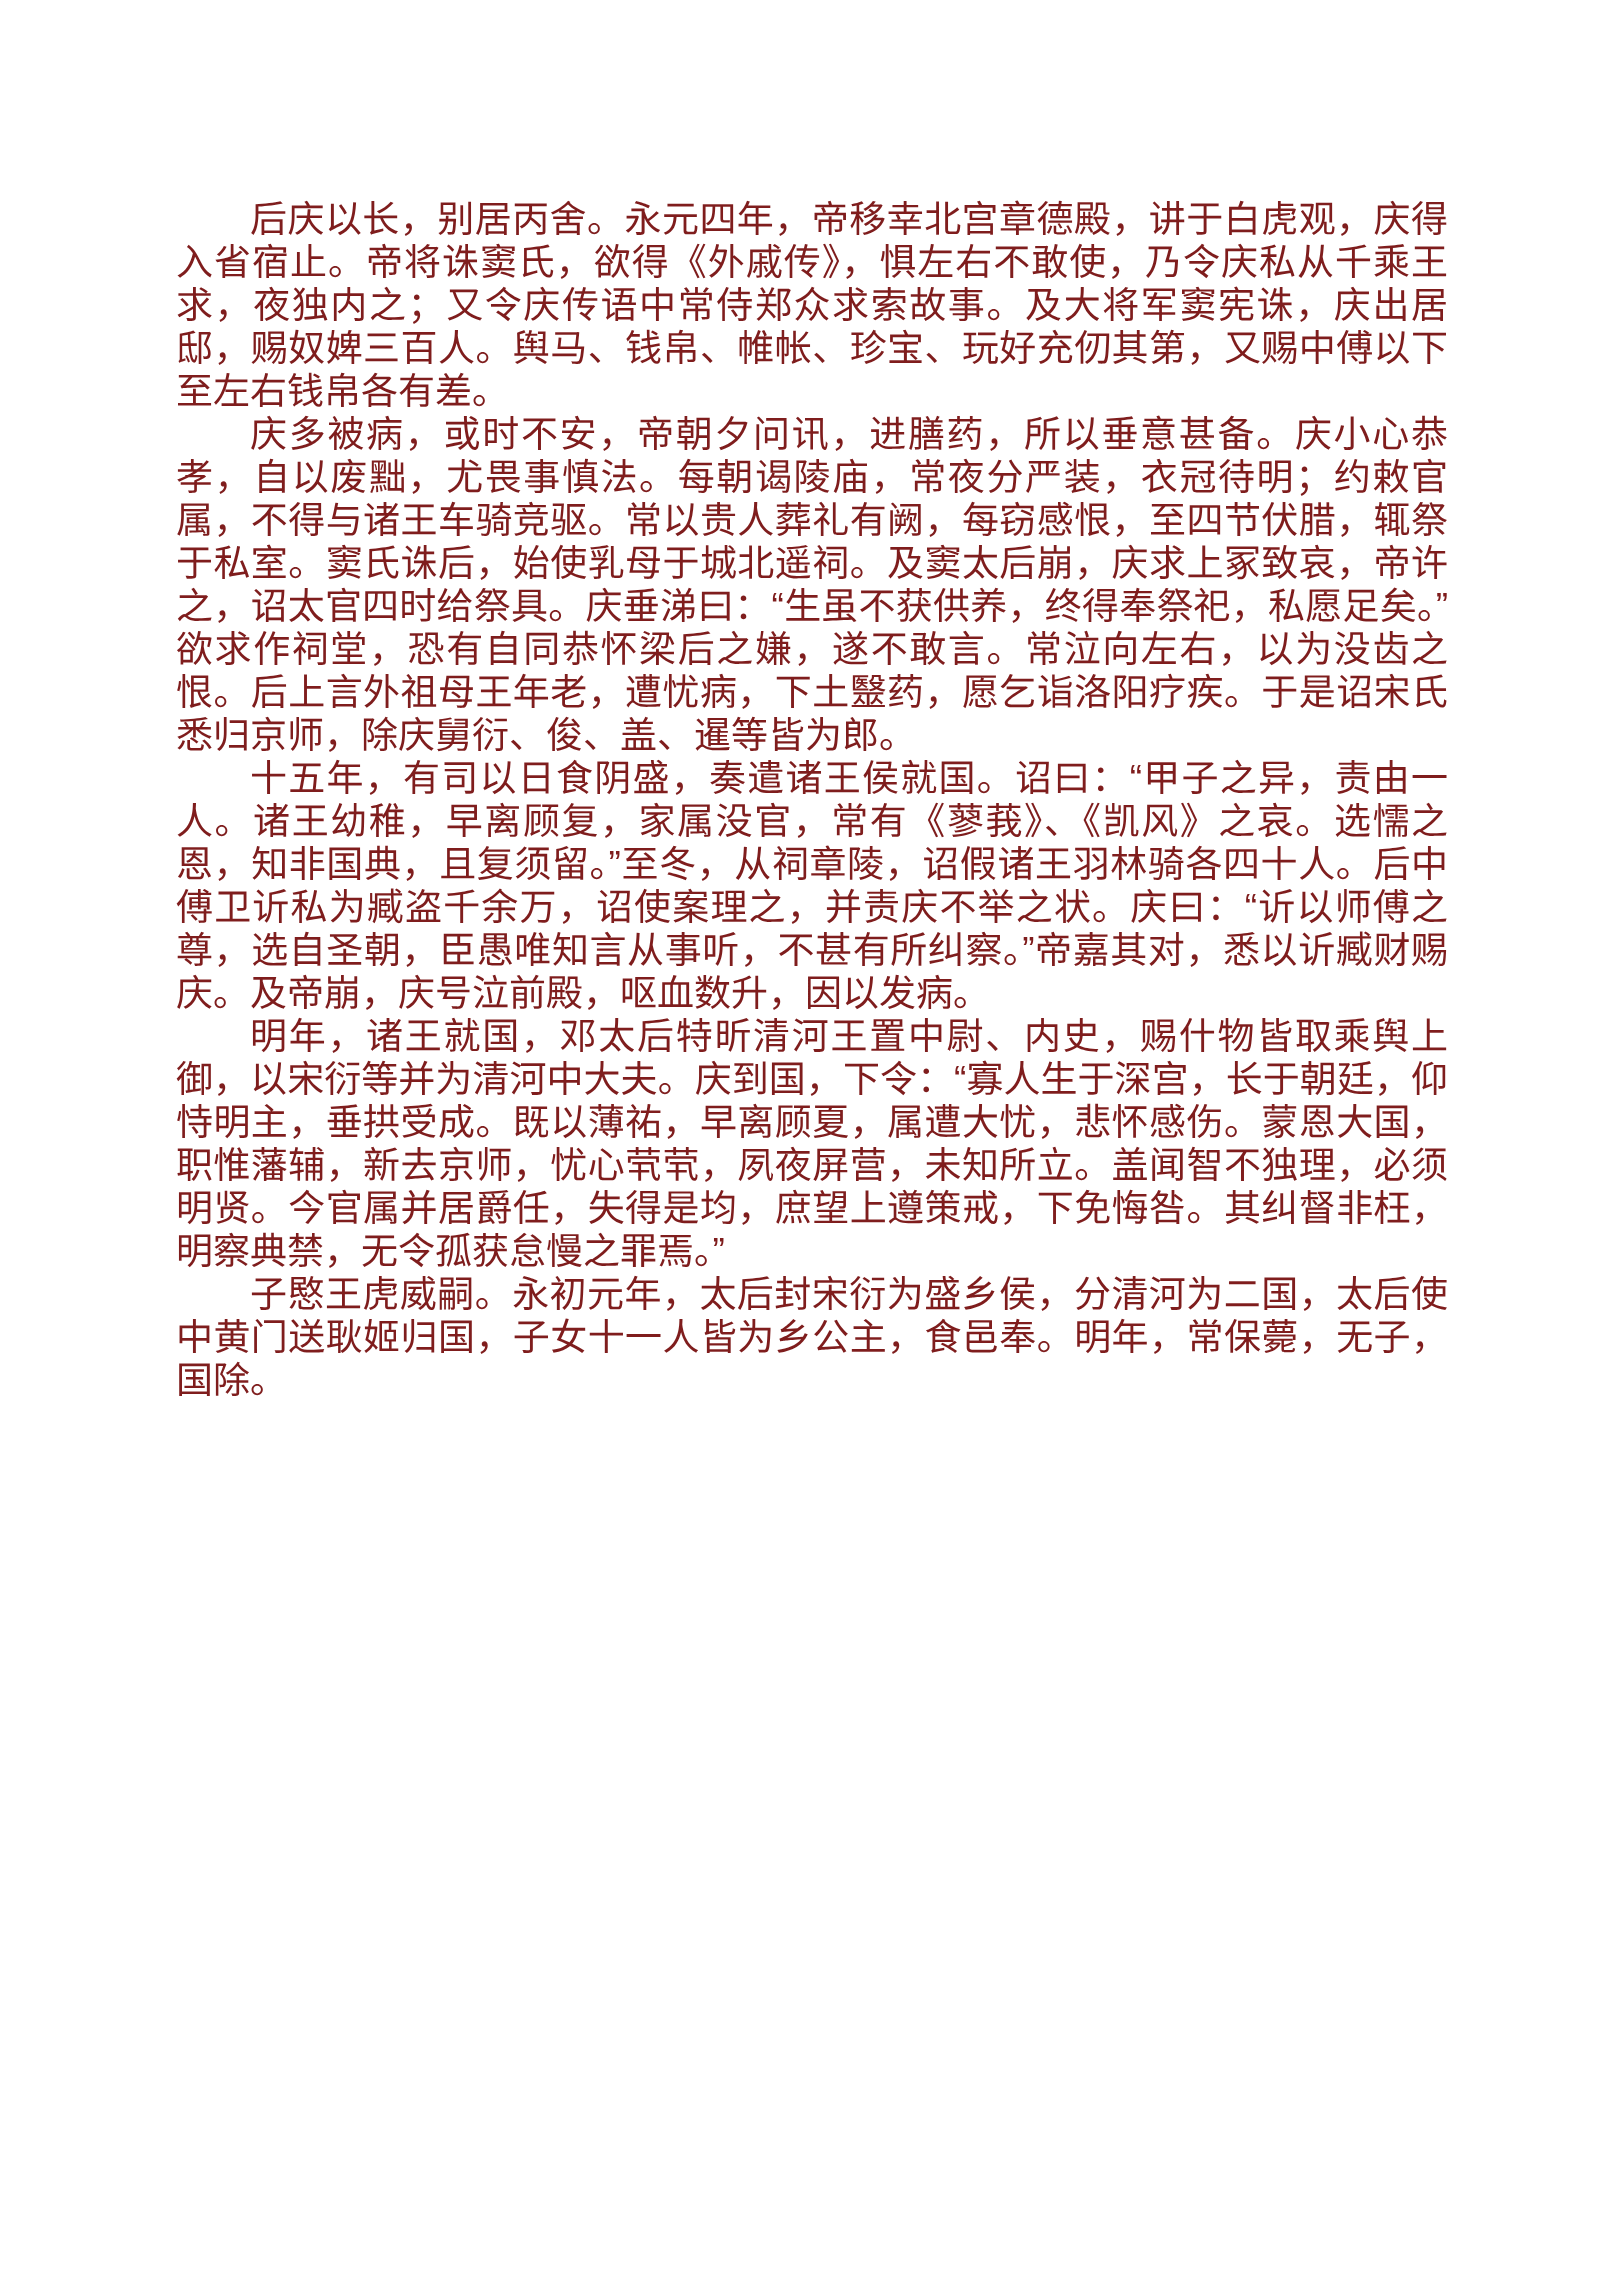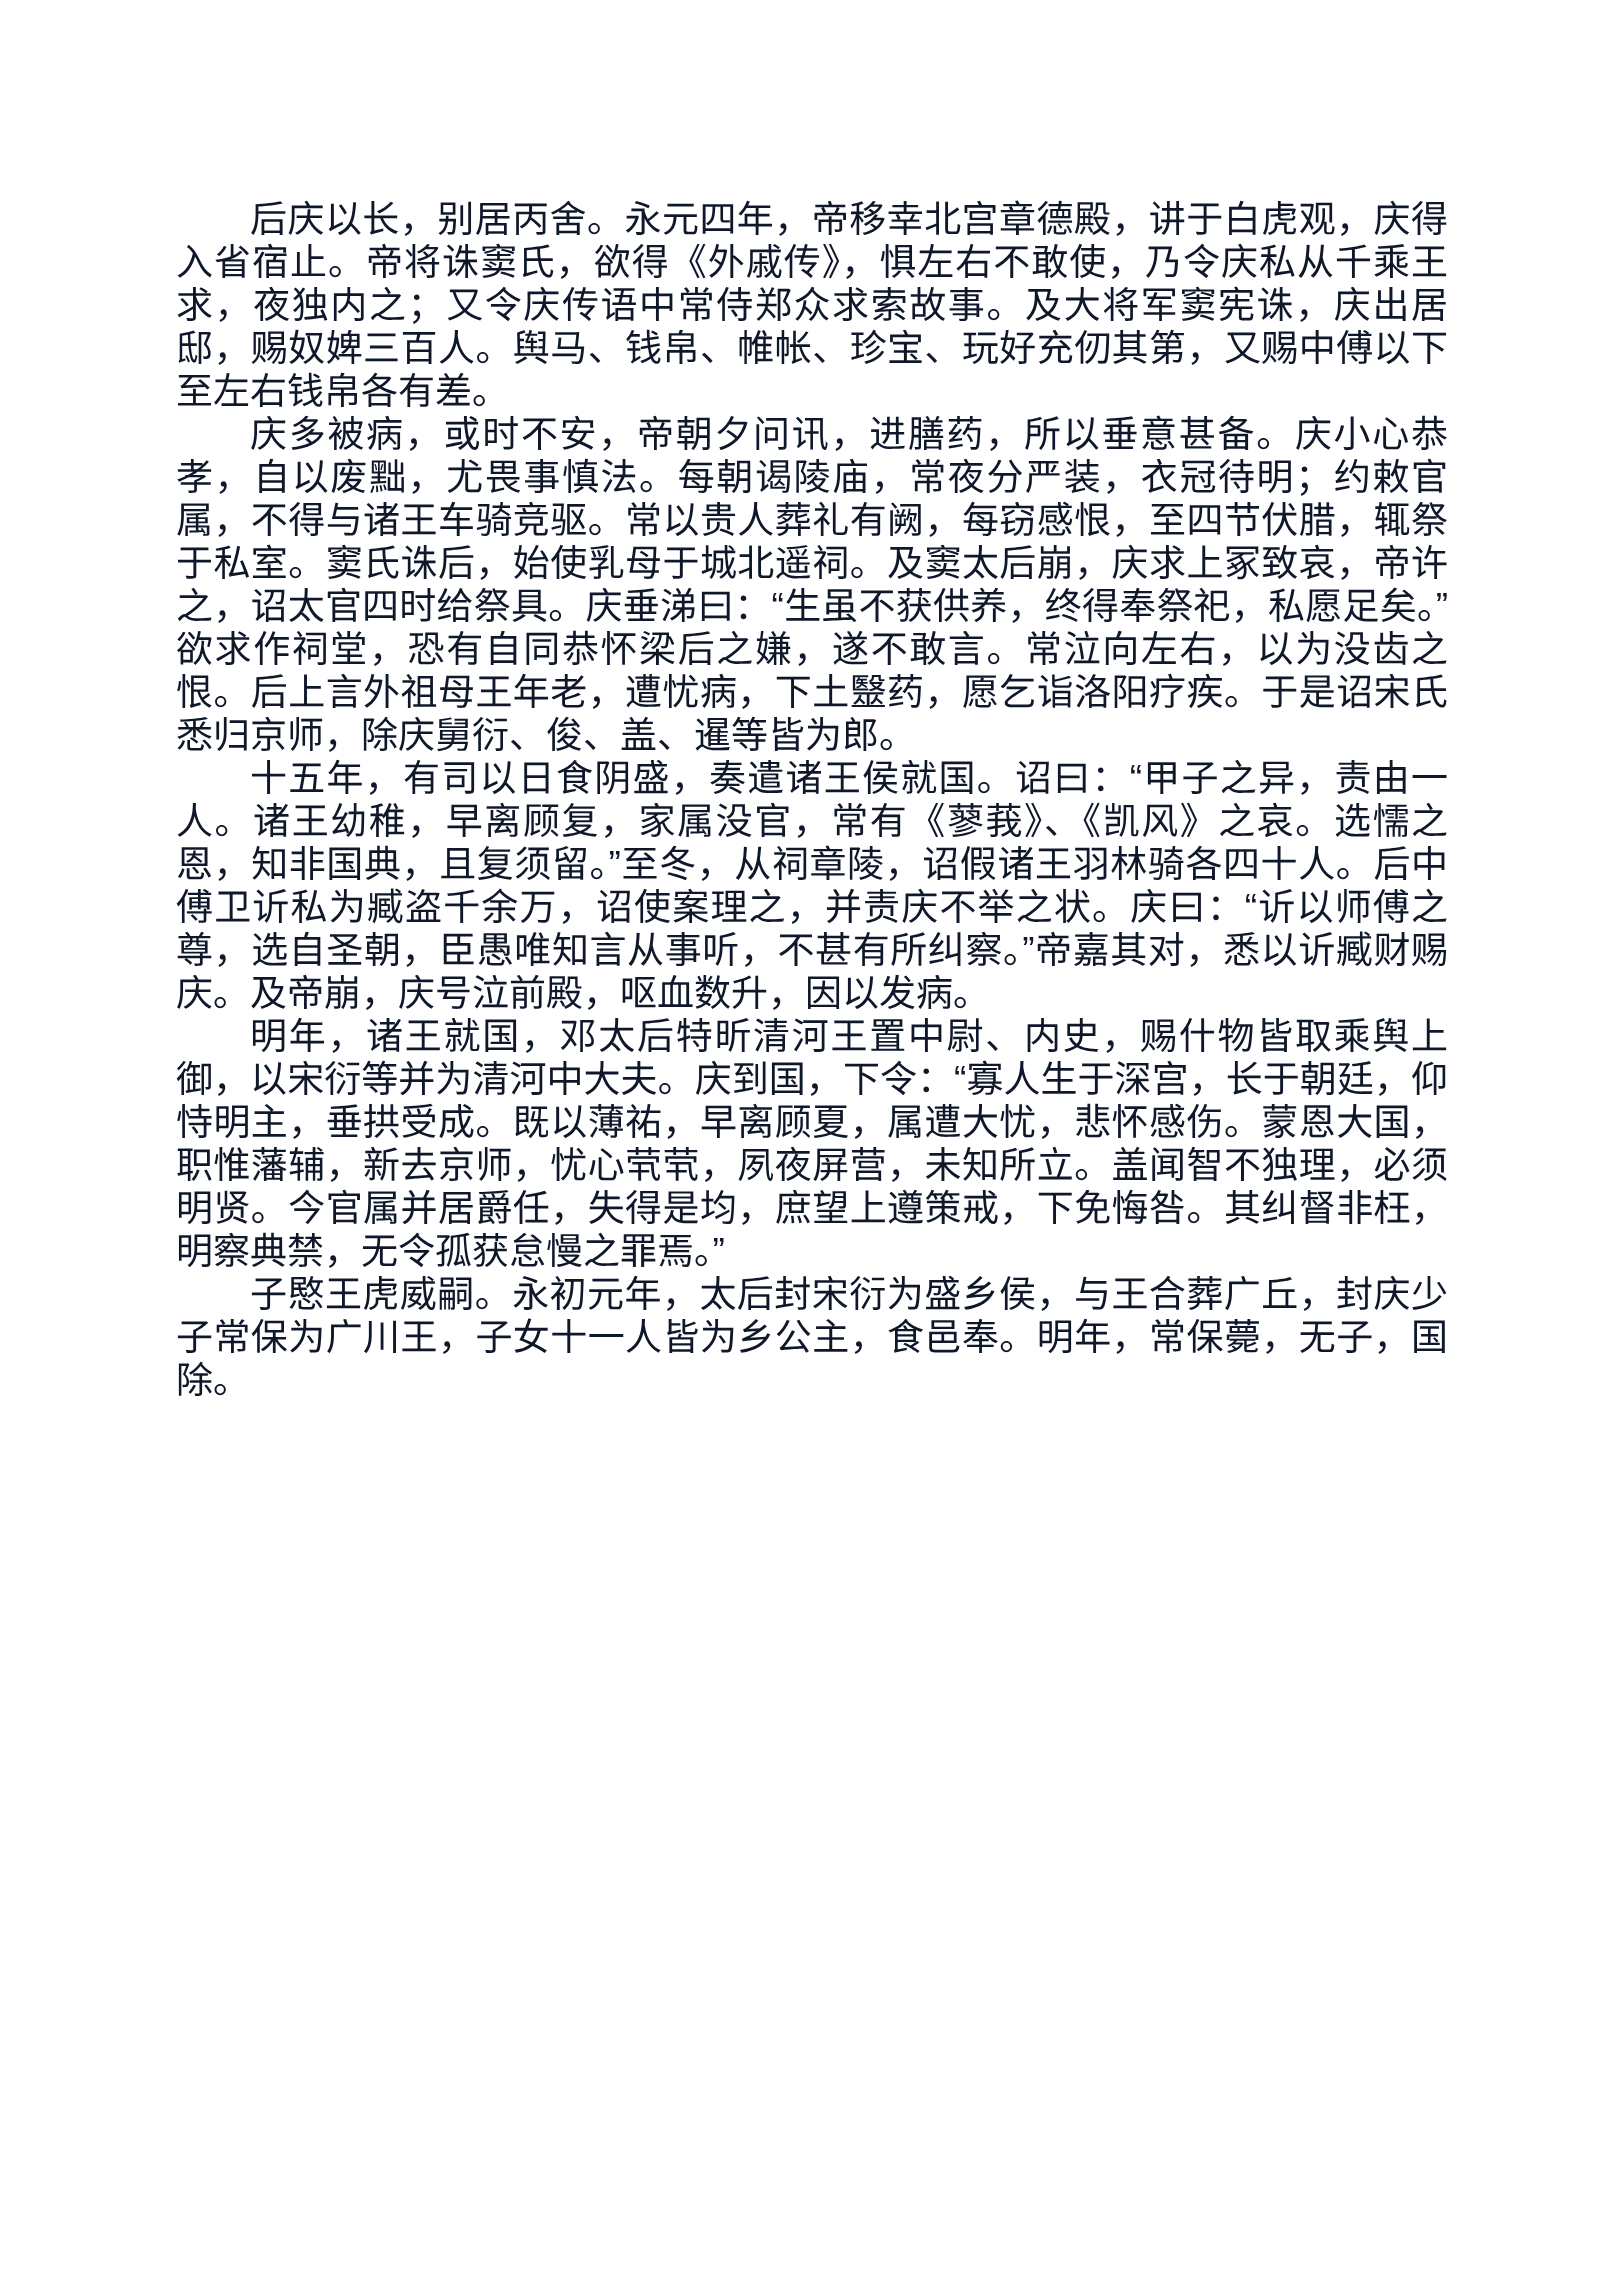--- a/index.html
+++ b/index.html
@@ -12,21 +12,21 @@
     width: 1622px;
     height: 2292px;
     background: #ffffff;
     overflow: hidden;
   }
   .text-block {
     position: absolute;
     left: 176px;
     top: 198px;
     width: 1272px;
-    color: #0f172a;
+    color: #7f1d1d;
     font-family: "Liberation Sans", sans-serif;
     font-size: 37px;
     line-height: 43px;
     text-align: justify;
     text-justify: inter-ideograph;
     word-break: break-all;
   }
   .text-block p {
     margin: 0;
     padding: 0;
@@ -35,16 +35,16 @@
 </style>
 </head>
 <body>
 
 <div class="page">
   <div class="text-block">
     <p>后庆以长，别居丙舍。永元四年，帝移幸北宫章德殿，讲于白虎观，庆得入省宿止。帝将诛窦氏，欲得《外戚传》，惧左右不敢使，乃令庆私从千乘王求，夜独内之；又令庆传语中常侍郑众求索故事。及大将军窦宪诛，庆出居邸，赐奴婢三百人。舆马、钱帛、帷帐、珍宝、玩好充仞其第，又赐中傅以下至左右钱帛各有差。</p>
     <p>庆多被病，或时不安，帝朝夕问讯，进膳药，所以垂意甚备。庆小心恭孝，自以废黜，尤畏事慎法。每朝谒陵庙，常夜分严装，衣冠待明；约敕官属，不得与诸王车骑竞驱。常以贵人葬礼有阙，每窃感恨，至四节伏腊，辄祭于私室。窦氏诛后，始使乳母于城北遥祠。及窦太后崩，庆求上冢致哀，帝许之，诏太官四时给祭具。庆垂涕曰：“生虽不获供养，终得奉祭祀，私愿足矣。”欲求作祠堂，恐有自同恭怀梁后之嫌，遂不敢言。常泣向左右，以为没齿之恨。后上言外祖母王年老，遭忧病，下土毉药，愿乞诣洛阳疗疾。于是诏宋氏悉归京师，除庆舅衍、俊、盖、暹等皆为郎。</p>
     <p>十五年，有司以日食阴盛，奏遣诸王侯就国。诏曰：“甲子之异，责由一人。诸王幼稚，早离顾复，家属没官，常有《蓼莪》、《凯风》之哀。选懦之恩，知非国典，且复须留。”至冬，从祠章陵，诏假诸王羽林骑各四十人。后中傅卫䜣私为臧盗千余万，诏使案理之，并责庆不举之状。庆曰：“䜣以师傅之尊，选自圣朝，臣愚唯知言从事听，不甚有所纠察。”帝嘉其对，悉以䜣臧财赐庆。及帝崩，庆号泣前殿，呕血数升，因以发病。</p>
     <p>明年，诸王就国，邓太后特昕清河王置中尉、内史，赐什物皆取乘舆上御，以宋衍等并为清河中大夫。庆到国，下令：“寡人生于深宫，长于朝廷，仰恃明主，垂拱受成。既以薄祐，早离顾夏，属遭大忧，悲怀感伤。蒙恩大国，职惟藩辅，新去京师，忧心茕茕，夙夜屏营，未知所立。盖闻智不独理，必须明贤。今官属并居爵任，失得是均，庶望上遵策戒，下免悔咎。其纠督非枉，明察典禁，无令孤获怠慢之罪焉。”</p>
-    <p>子愍王虎威嗣。永初元年，太后封宋衍为盛乡侯，与王合葬广丘，封庆少子常保为广川王，子女十一人皆为乡公主，食邑奉。明年，常保薨，无子，国除。</p>
+    <p>子愍王虎威嗣。永初元年，太后封宋衍为盛乡侯，分清河为二国，太后使中黄门送耿姬归国，子女十一人皆为乡公主，食邑奉。明年，常保薨，无子，国除。</p>
   </div>
 </div>
 
 
 </body></html>

